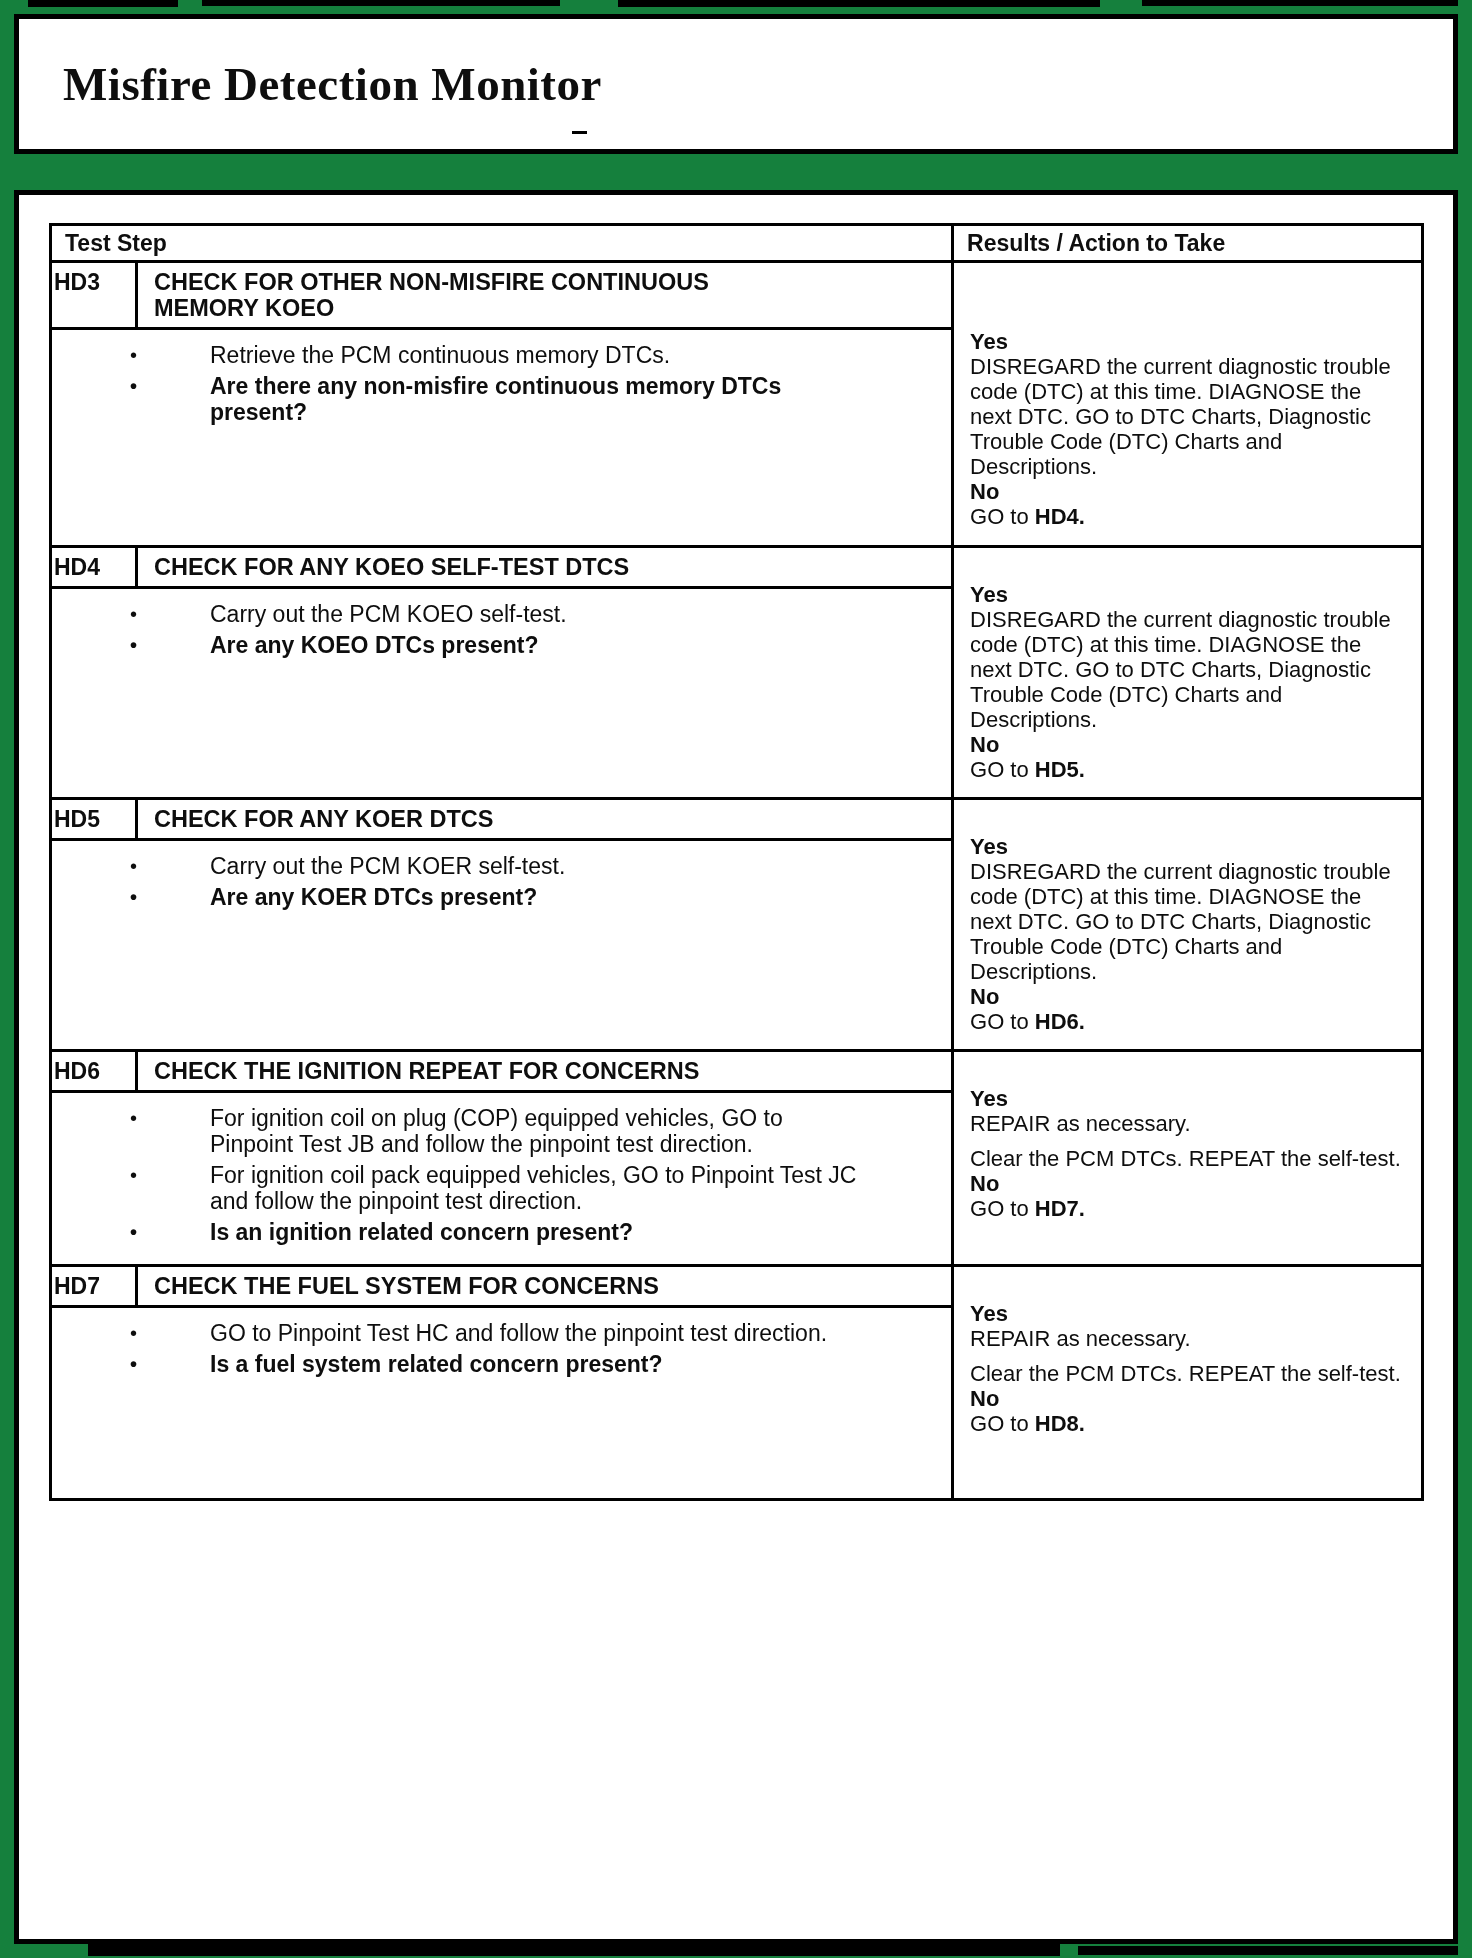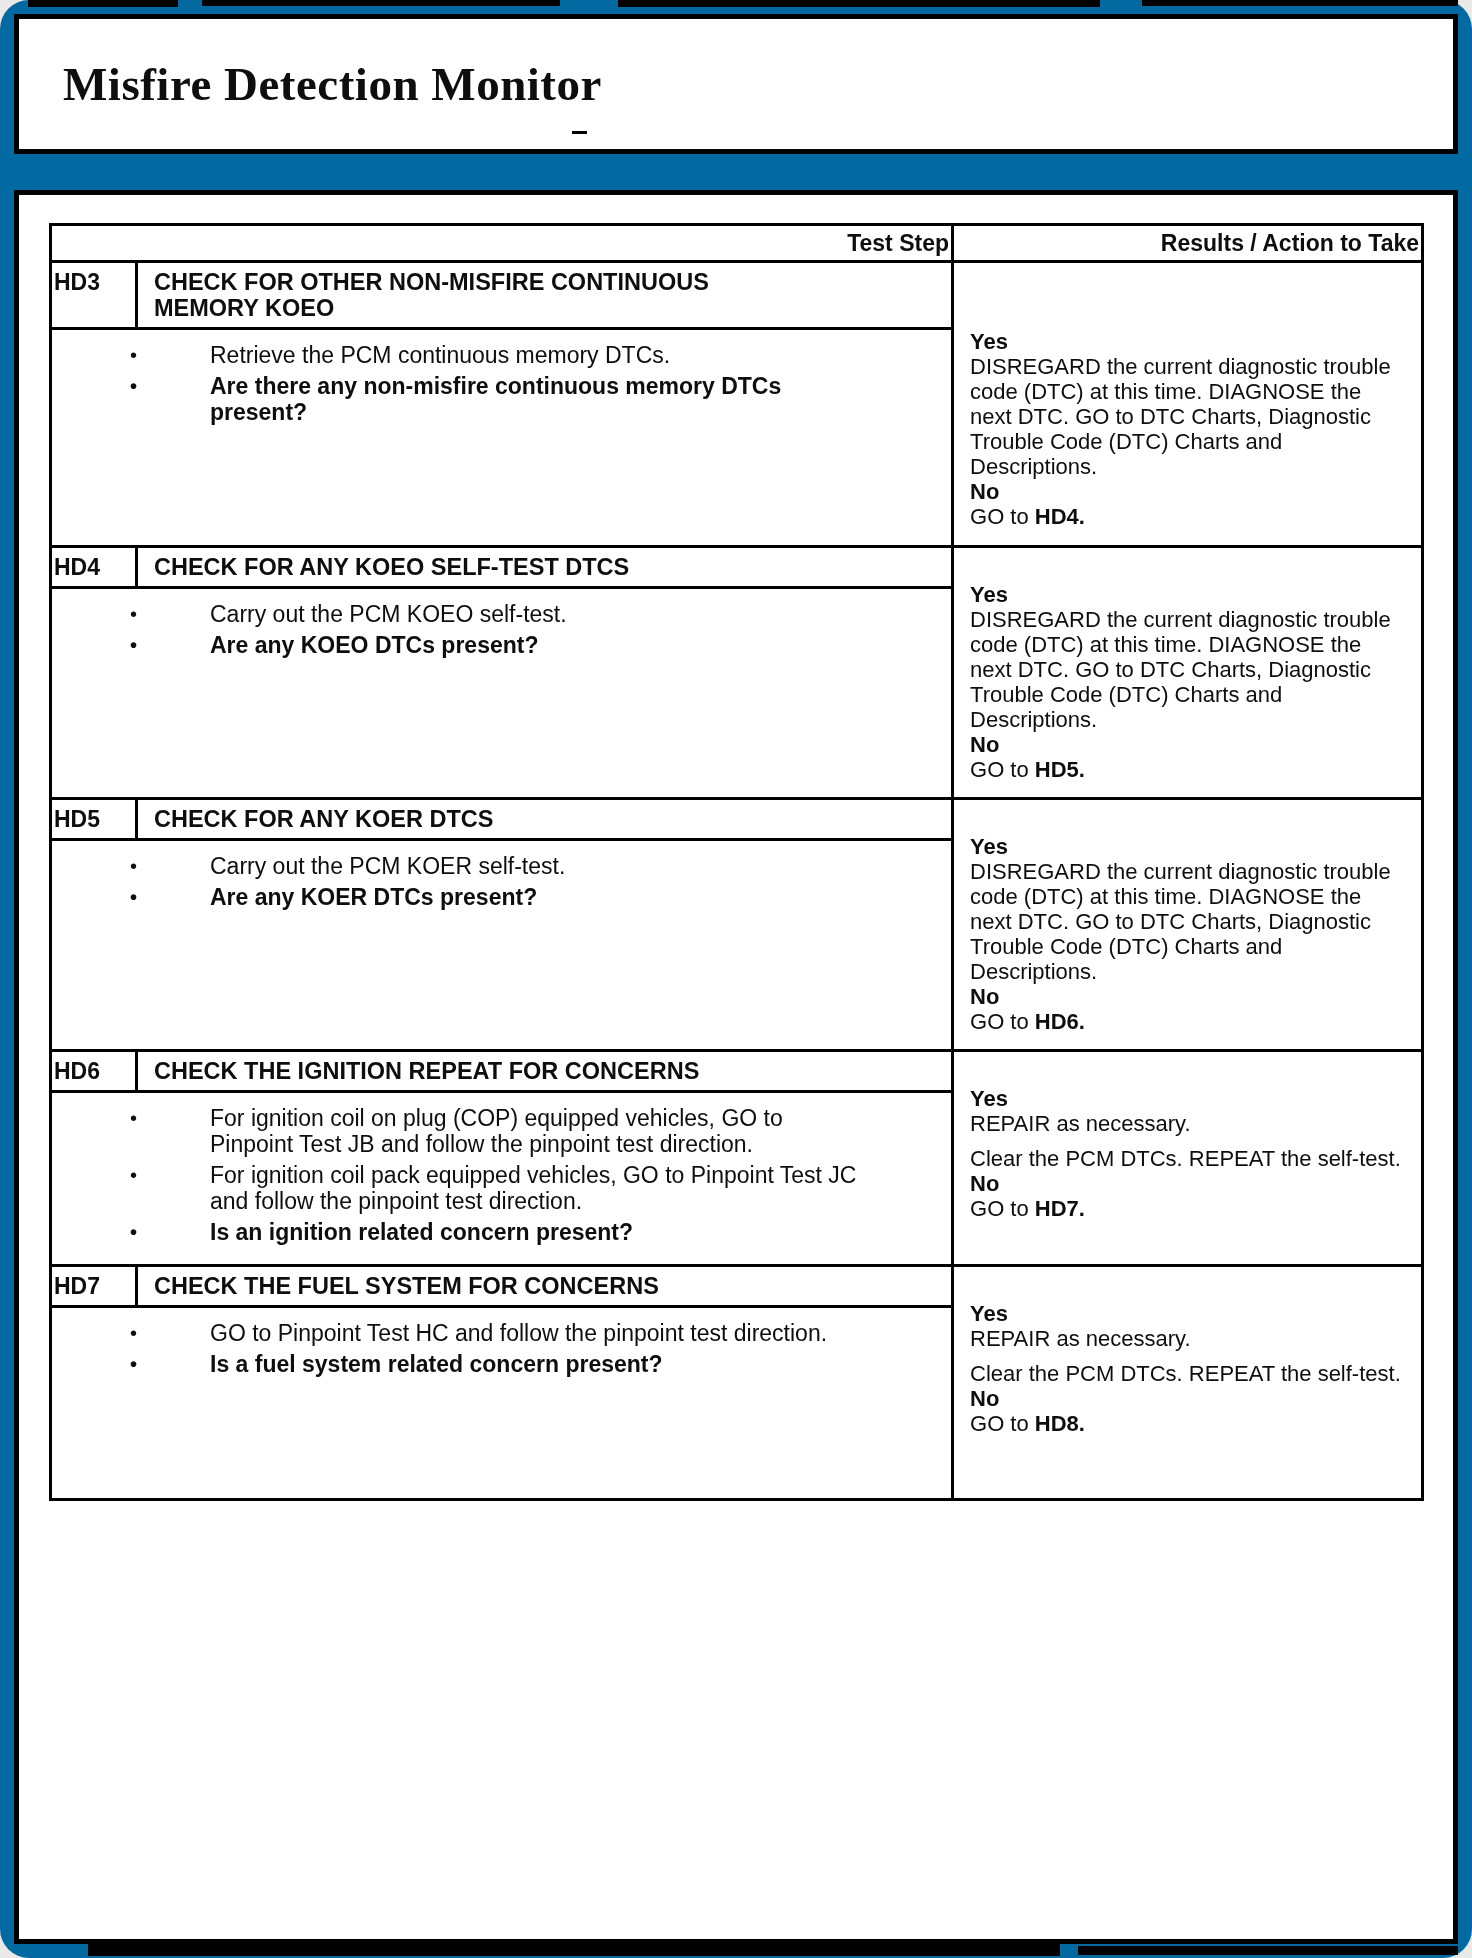--- a/index.html
+++ b/index.html
@@ -1,21 +1,21 @@
 <!DOCTYPE html>
 <html><head>
 <meta charset="utf-8">
 <style>
   html,body{margin:0;padding:0;}
   body{
     width:1472px;height:1958px;position:relative;background:#e9e9e7;
     font-family:"Liberation Sans","DejaVu Sans",sans-serif;color:#0e0e0e;
     overflow:hidden;
   }
-  .page{position:absolute;inset:0;background:#0369a1;border-radius:29px;}
+  .page{position:absolute;inset:0;background:#15803d;}
   .artifact{position:absolute;background:#000;z-index:5;}
 
   
   .title-box{
     position:absolute;left:14px;top:14px;width:1444px;height:140px;
     border:5px solid #000;display:flex;background:#fff;box-sizing:border-box;
   }
   .title-left{flex:1;display:flex;align-items:center;padding-left:44px;}
   .doc-title{
     font-family:"Liberation Serif","DejaVu Serif",serif;font-weight:bold;
@@ -39,21 +39,21 @@
   
   table.test-table{
     position:absolute;left:30px;top:28px;width:1372px;
     border-collapse:collapse;table-layout:fixed;background:#fff;
   }
   .col-code{width:86px;}
   .col-title{width:816px;}
   .col-results{width:470px;}
   th,td{border:3px solid #000;vertical-align:top;box-sizing:border-box;}
   th{
-    font-size:23px;font-weight:bold;text-align:right;padding:4px 2px;
+    font-size:23px;font-weight:bold;text-align:left;padding:4px 13px;
     line-height:26px;
   }
   .code-cell{
     font-weight:bold;text-align:left;font-size:23px;padding:6px 2px;
     line-height:26px;vertical-align:top;
   }
   .title-cell{
     font-weight:bold;font-size:23.5px;line-height:26px;
     padding:6px 150px 6px 16px;
   }

